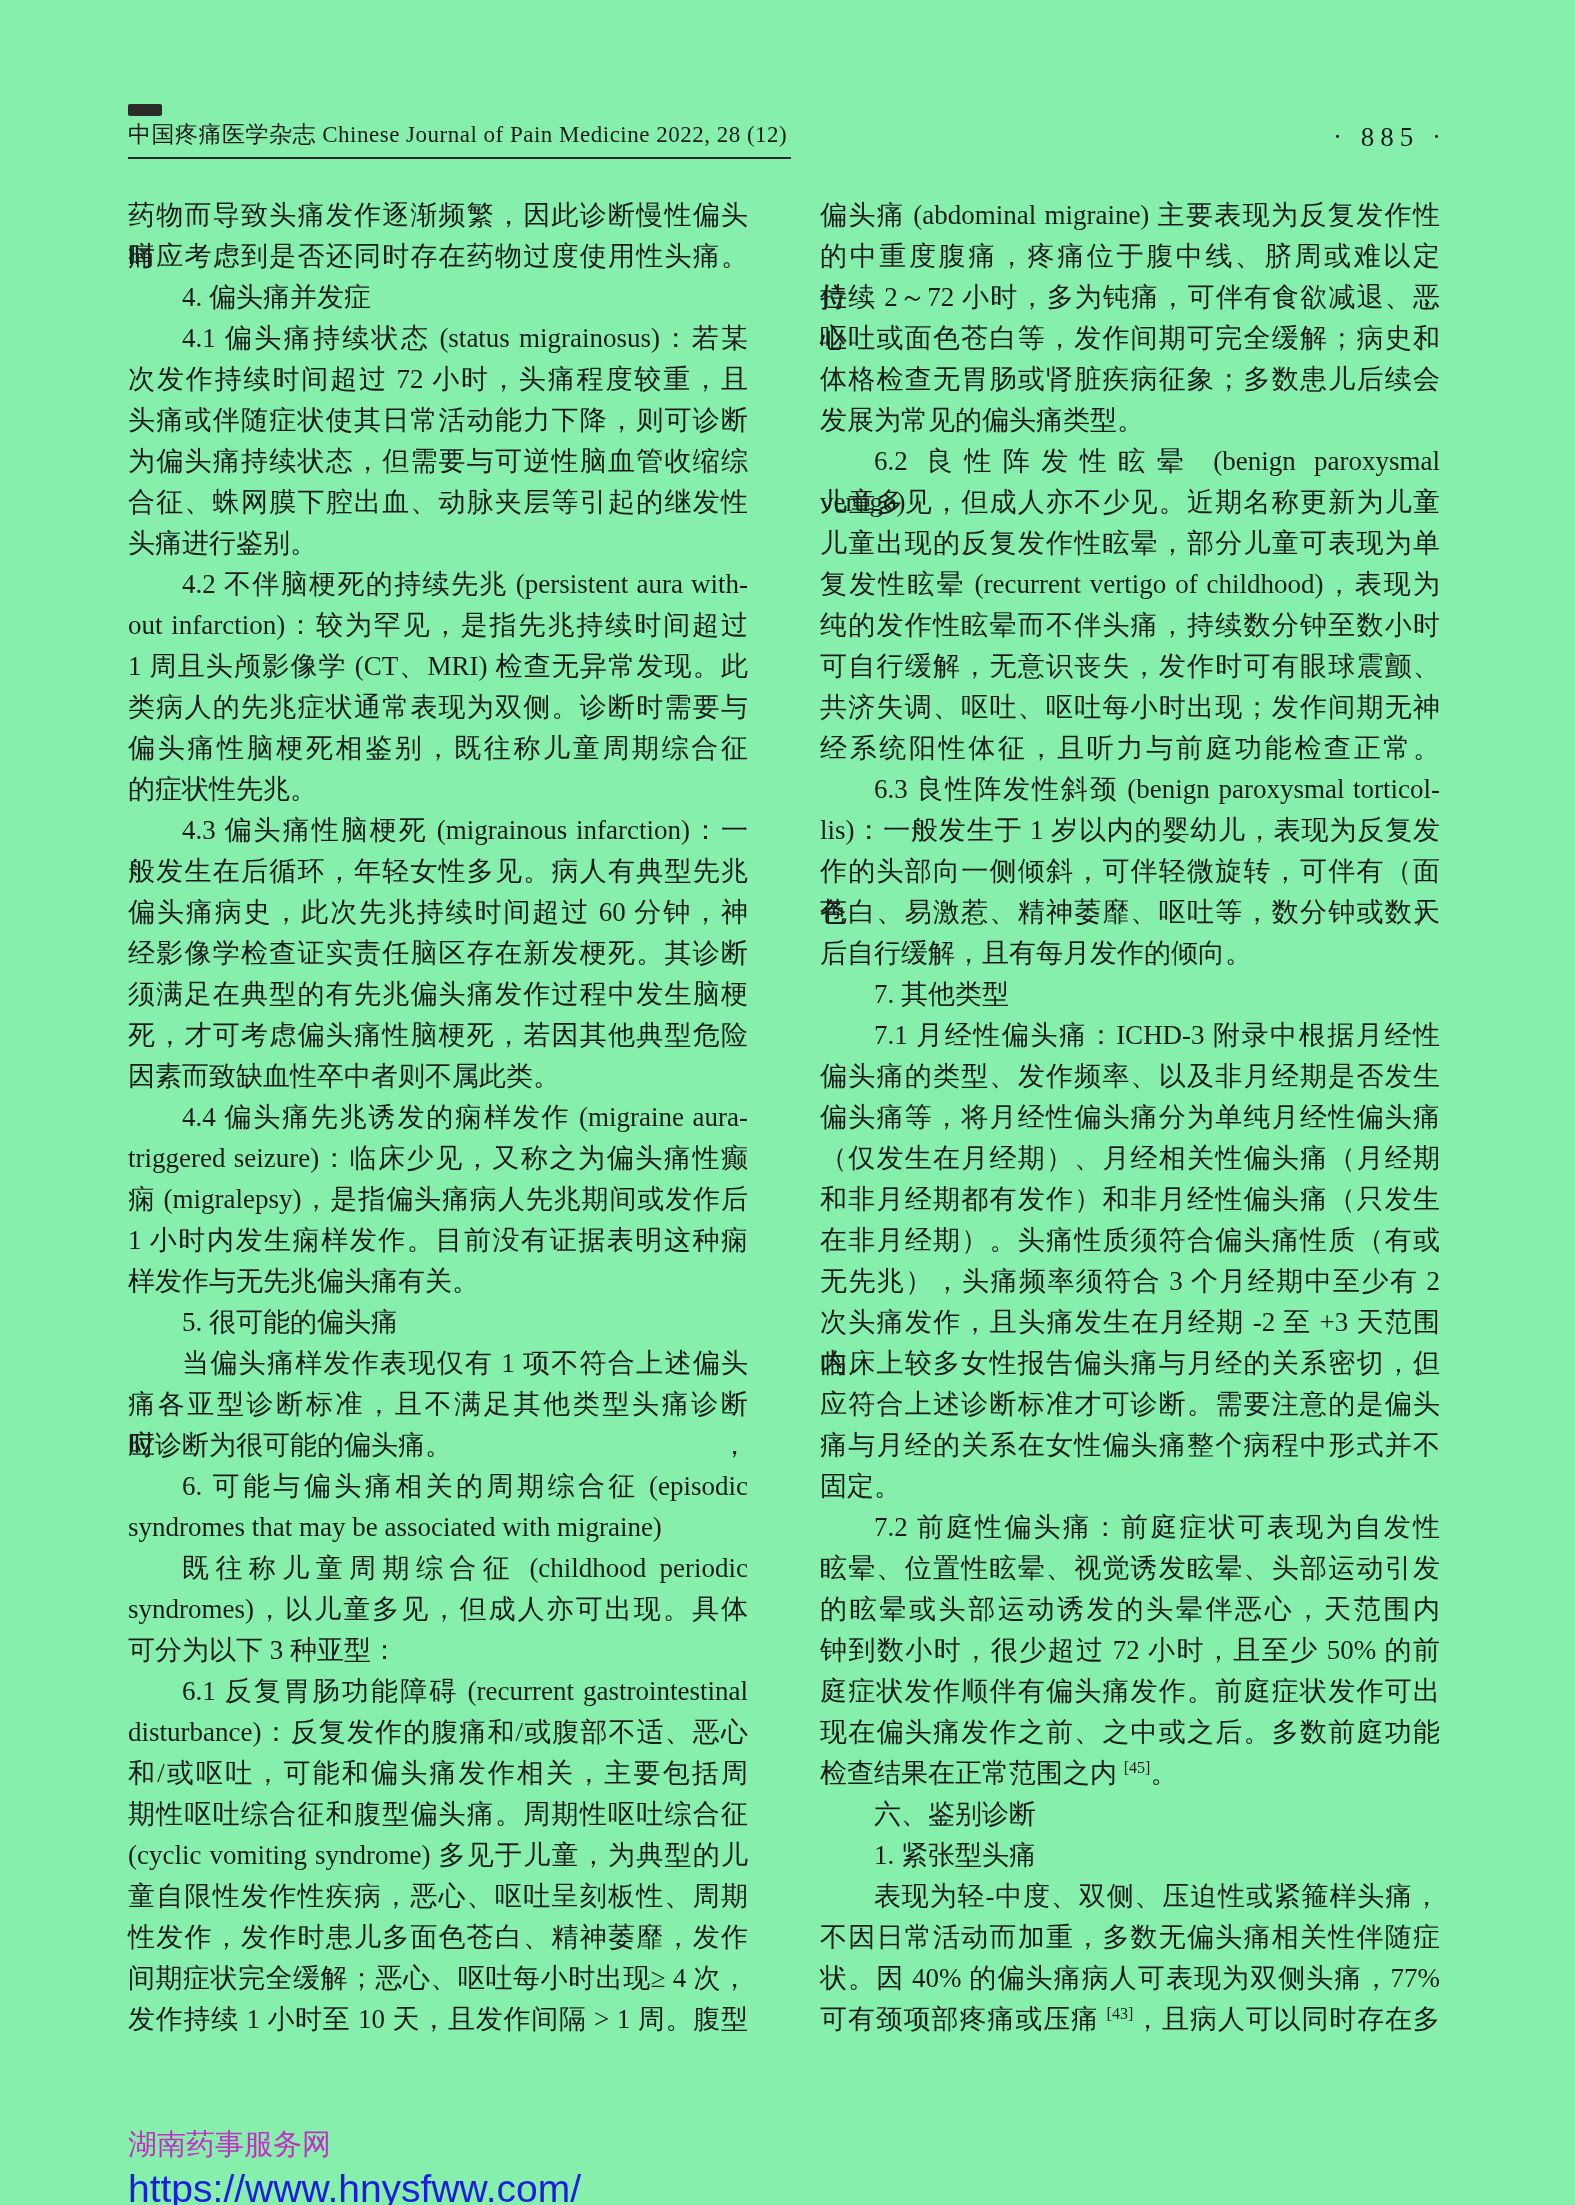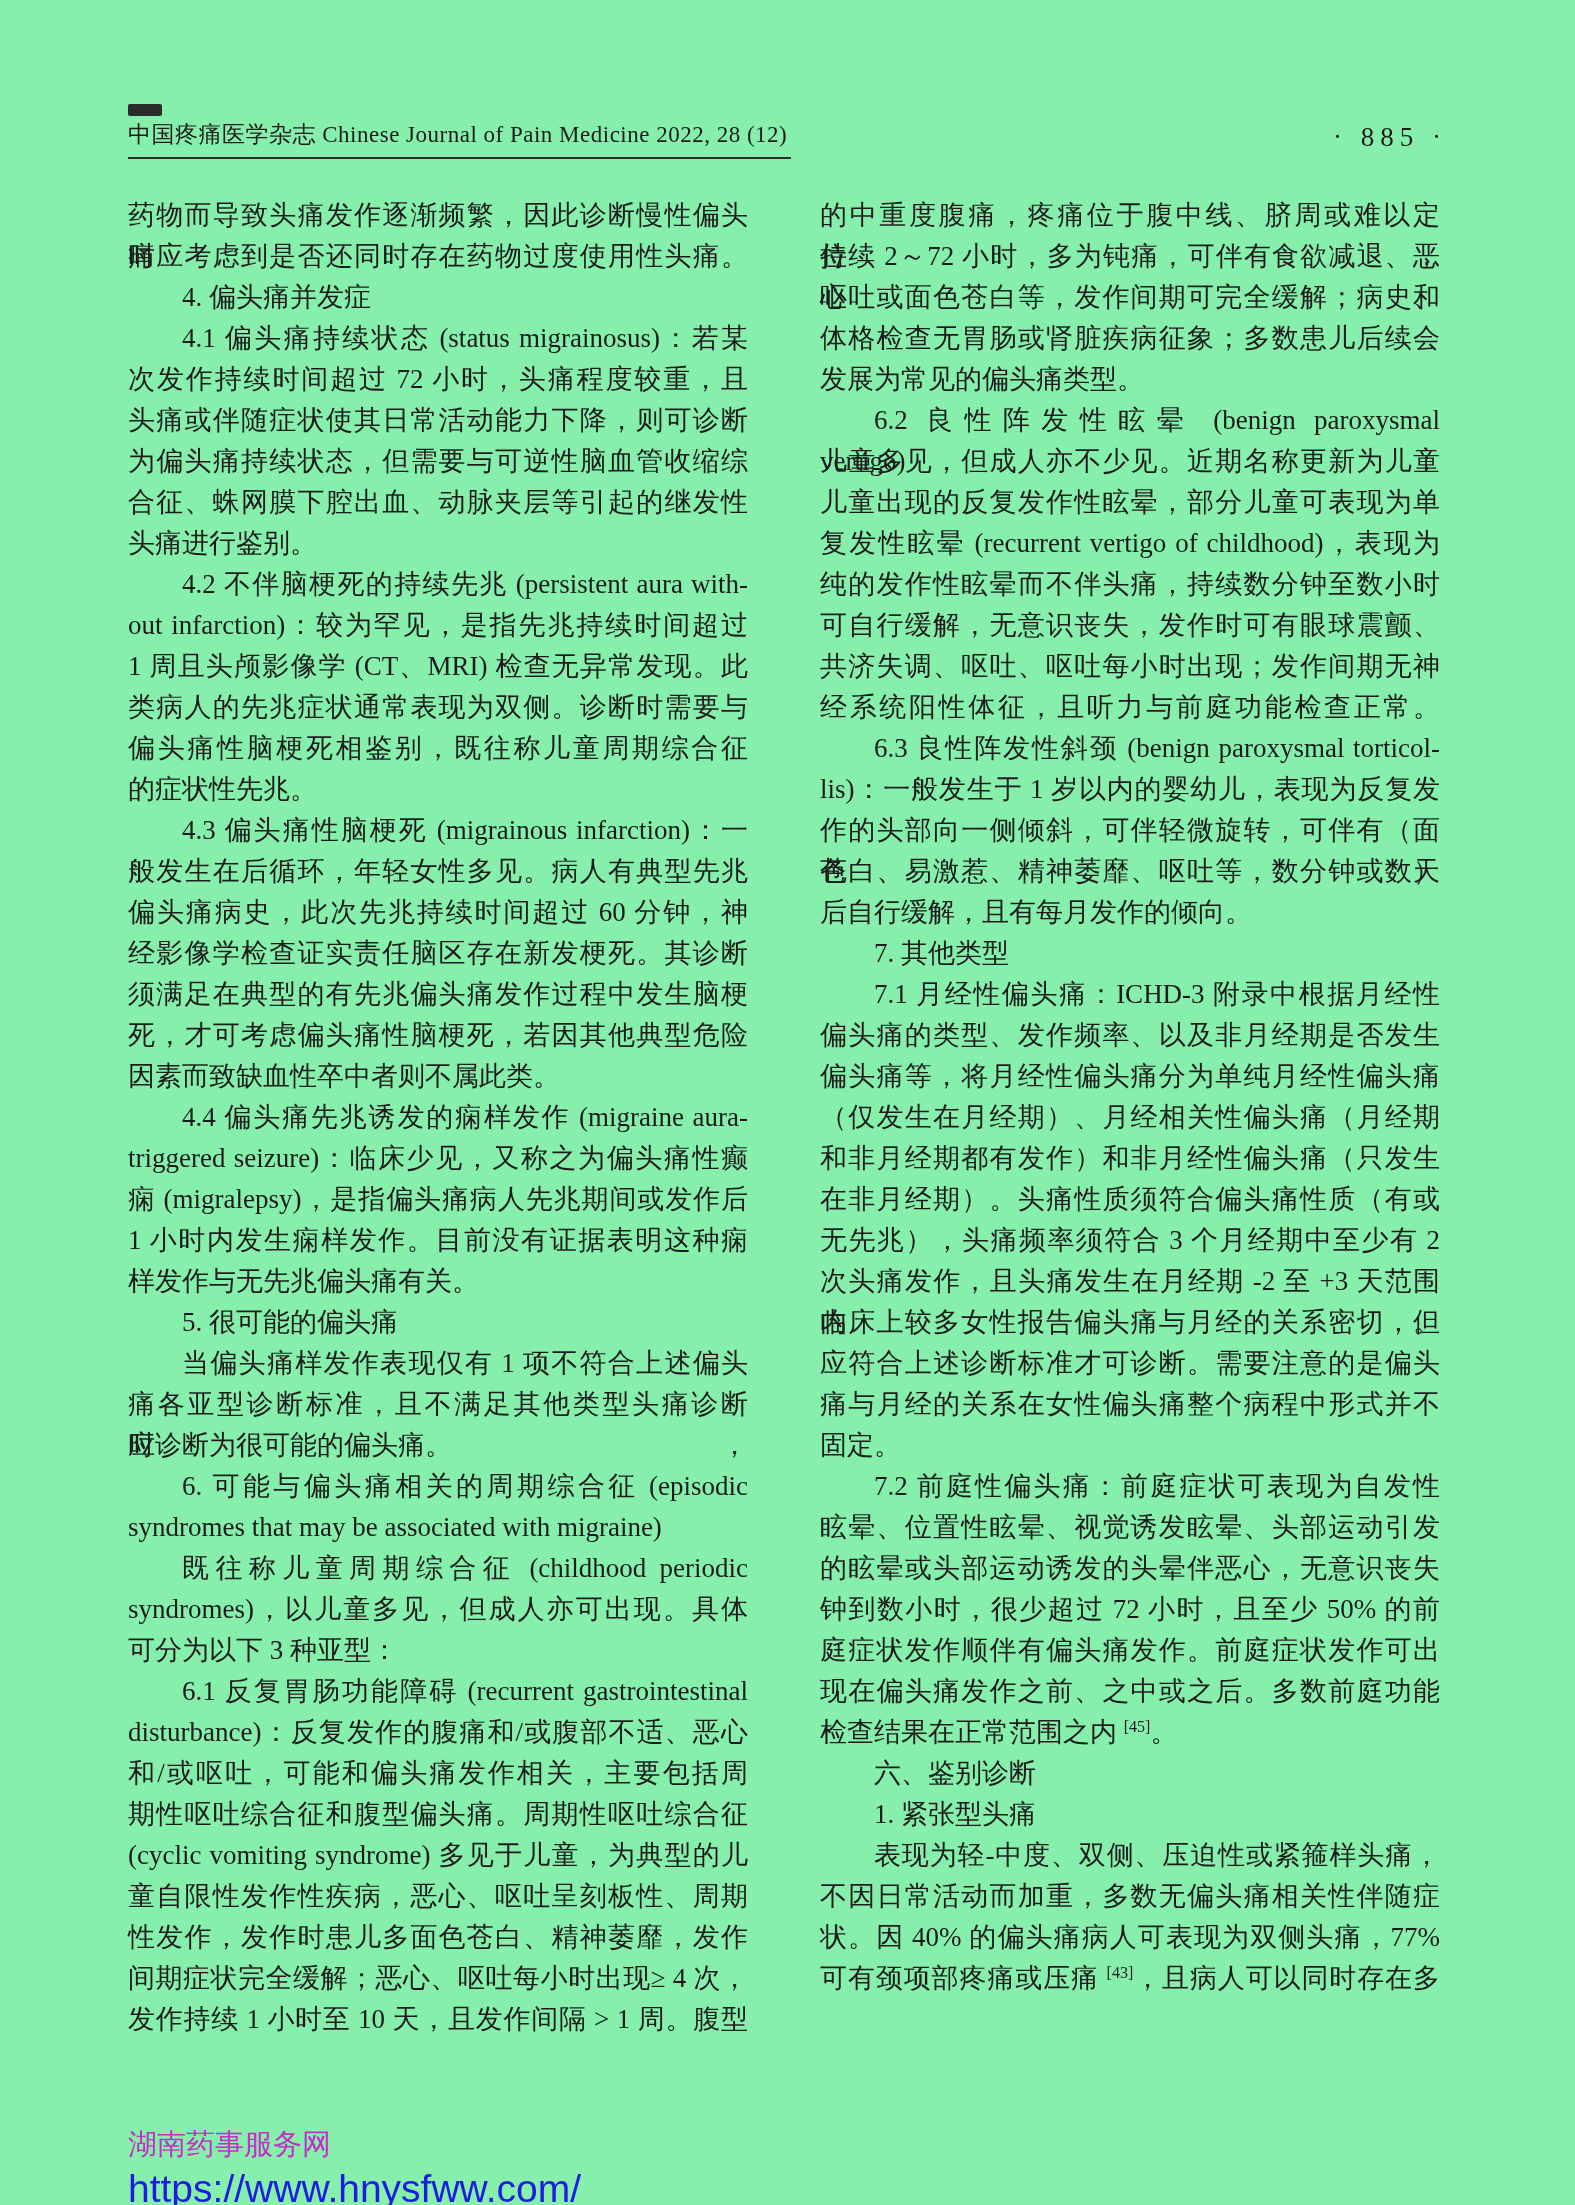--- a/index.html
+++ b/index.html
@@ -119,20 +119,21 @@
       <div class="line fill">和/或呕吐，可能和偏头痛发作相关，主要包括周</div>
       <div class="line fill">期性呕吐综合征和腹型偏头痛。周期性呕吐综合征</div>
       <div class="line fill">(cyclic vomiting syndrome) 多见于儿童，为典型的儿</div>
       <div class="line fill">童自限性发作性疾病，恶心、呕吐呈刻板性、周期</div>
       <div class="line fill">性发作，发作时患儿多面色苍白、精神萎靡，发作</div>
       <div class="line fill">间期症状完全缓解；恶心、呕吐每小时出现≥ 4 次，</div>
       <div class="line fill">发作持续 1 小时至 10 天，且发作间隔 &gt; 1 周。腹型</div>
     </div>
 
   <div class="col right">
+      <div class="line fill">偏头痛 (abdominal migraine) 主要表现为反复发作性</div>
       <div class="line fill">的中重度腹痛，疼痛位于腹中线、脐周或难以定位，</div>
       <div class="line fill">持续 2～72 小时，多为钝痛，可伴有食欲减退、恶心、</div>
       <div class="line fill">呕吐或面色苍白等，发作间期可完全缓解；病史和</div>
       <div class="line fill">体格检查无胃肠或肾脏疾病征象；多数患儿后续会</div>
       <div class="line">发展为常见的偏头痛类型。</div>
       <div class="line indent fill">6.2 良性阵发性眩晕 (benign paroxysmal vertigo)：</div>
       <div class="line fill">儿童多见，但成人亦不少见。近期名称更新为儿童</div>
       <div class="line fill">儿童出现的反复发作性眩晕，部分儿童可表现为单</div>
       <div class="line fill">复发性眩晕 (recurrent vertigo of childhood)，表现为</div>
       <div class="line fill">纯的发作性眩晕而不伴头痛，持续数分钟至数小时</div>
@@ -152,21 +153,21 @@
       <div class="line fill">和非月经期都有发作）和非月经性偏头痛（只发生</div>
       <div class="line fill">在非月经期）。头痛性质须符合偏头痛性质（有或</div>
       <div class="line fill">无先兆），头痛频率须符合 3 个月经期中至少有 2</div>
       <div class="line fill">次头痛发作，且头痛发生在月经期 -2 至 +3 天范围内。</div>
       <div class="line fill">临床上较多女性报告偏头痛与月经的关系密切，但</div>
       <div class="line fill">应符合上述诊断标准才可诊断。需要注意的是偏头</div>
       <div class="line fill">痛与月经的关系在女性偏头痛整个病程中形式并不</div>
       <div class="line">固定。</div>
       <div class="line indent fill">7.2 前庭性偏头痛：前庭症状可表现为自发性</div>
       <div class="line fill">眩晕、位置性眩晕、视觉诱发眩晕、头部运动引发</div>
-      <div class="line fill">的眩晕或头部运动诱发的头晕伴恶心，无意识丧失</div>
+      <div class="line fill">的眩晕或头部运动诱发的头晕伴恶心，天范围内</div>
       <div class="line fill">钟到数小时，很少超过 72 小时，且至少 50% 的前</div>
       <div class="line fill">庭症状发作顺伴有偏头痛发作。前庭症状发作可出</div>
       <div class="line fill">现在偏头痛发作之前、之中或之后。多数前庭功能</div>
       <div class="line">检查结果在正常范围之内 <sup>[45]</sup>。</div>
       <div class="line indent">六、鉴别诊断</div>
       <div class="line indent">1. 紧张型头痛</div>
       <div class="line indent fill">表现为轻-中度、双侧、压迫性或紧箍样头痛，</div>
       <div class="line fill">不因日常活动而加重，多数无偏头痛相关性伴随症</div>
       <div class="line fill">状。因 40% 的偏头痛病人可表现为双侧头痛，77%</div>
       <div class="line fill">可有颈项部疼痛或压痛 <sup>[43]</sup>，且病人可以同时存在多</div>

